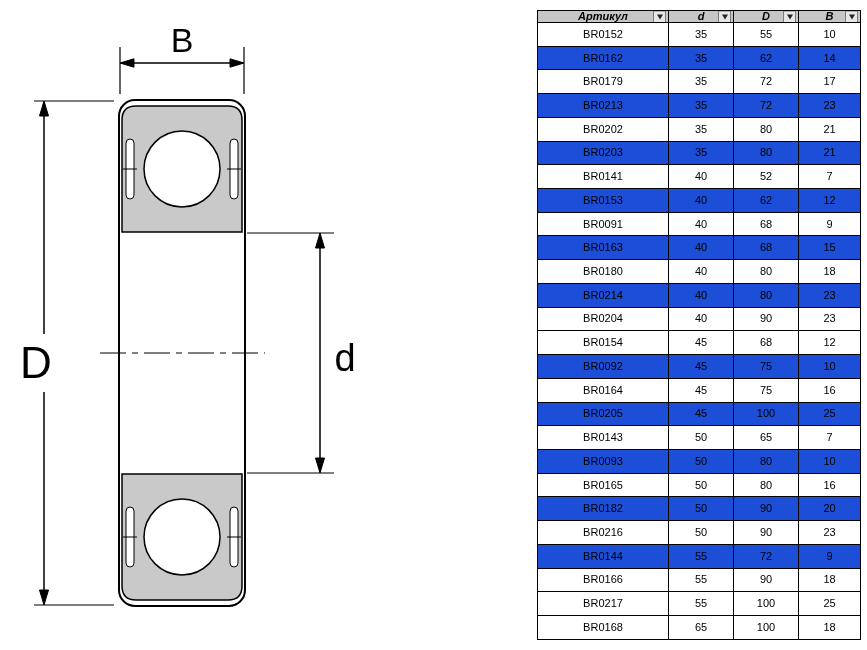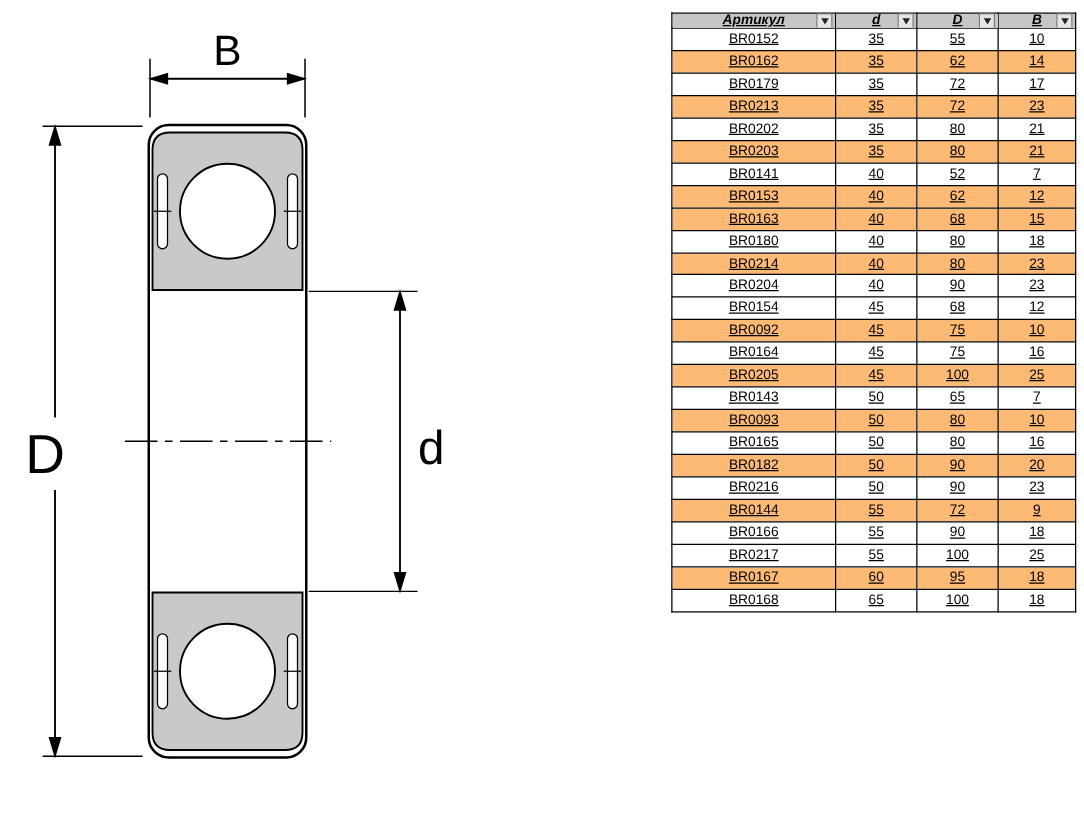--- a/index.html
+++ b/index.html
@@ -10,37 +10,37 @@
     font-family: "Liberation Sans", sans-serif;
   }
   .stage { position: relative; width: 867px; height: 650px; overflow: hidden; background: #fff; }
 
   
   .drawing { position: absolute; left: 0; top: 0; }
 
   
   .spec-table {
     position: absolute; left: 537px; top: 10px;
-    width: 323px; height: 480px;
-    border-collapse: collapse; table-layout: fixed; text-decoration: underline;
+    width: 323px; height: 630px;
+    border-collapse: collapse; table-layout: fixed;
   }
   .spec-table th, .spec-table td {
     border: 1px solid #000;
     text-align: center; vertical-align: middle;
     font-size: 11px; line-height: 1;
     padding: 0; overflow: hidden; white-space: nowrap;
     color: #000;
   }
   .spec-table th {
     background: #c6c6c6;
     font-style: italic; font-weight: 700;
     position: relative;
   }
   tr.row-plain td { background: #ffffff; }
-  tr.row-shaded td { background: #fdba74; }
+  tr.row-shaded td { background: #1d4ed8; }
 
   .filter-btn {
     position: absolute; right: 2px; top: 50%; transform: translateY(-50%);
     width: 13px; height: 13px;
     background: #e6e6e6; border: 1px solid #7a7a7a;
     display: flex; align-items: center; justify-content: center;
     cursor: pointer;
   }
   .tri {
     width: 0; height: 0;
@@ -186,20 +186,26 @@
       <td>40</td>
       <td>52</td>
       <td>7</td>
     </tr>
         <tr class="row-shaded">
       <td>BR0153</td>
       <td>40</td>
       <td>62</td>
       <td>12</td>
     </tr>
+        <tr class="row-plain">
+      <td>BR0091</td>
+      <td>40</td>
+      <td>68</td>
+      <td>9</td>
+    </tr>
         <tr class="row-shaded">
       <td>BR0163</td>
       <td>40</td>
       <td>68</td>
       <td>15</td>
     </tr>
         <tr class="row-plain">
       <td>BR0180</td>
       <td>40</td>
       <td>80</td>
@@ -282,26 +288,20 @@
       <td>55</td>
       <td>90</td>
       <td>18</td>
     </tr>
         <tr class="row-plain">
       <td>BR0217</td>
       <td>55</td>
       <td>100</td>
       <td>25</td>
     </tr>
-        <tr class="row-shaded">
-      <td>BR0167</td>
-      <td>60</td>
-      <td>95</td>
-      <td>18</td>
-    </tr>
         <tr class="row-plain">
       <td>BR0168</td>
       <td>65</td>
       <td>100</td>
       <td>18</td>
     </tr>
       </tbody>
   </table>
 
 </div>

